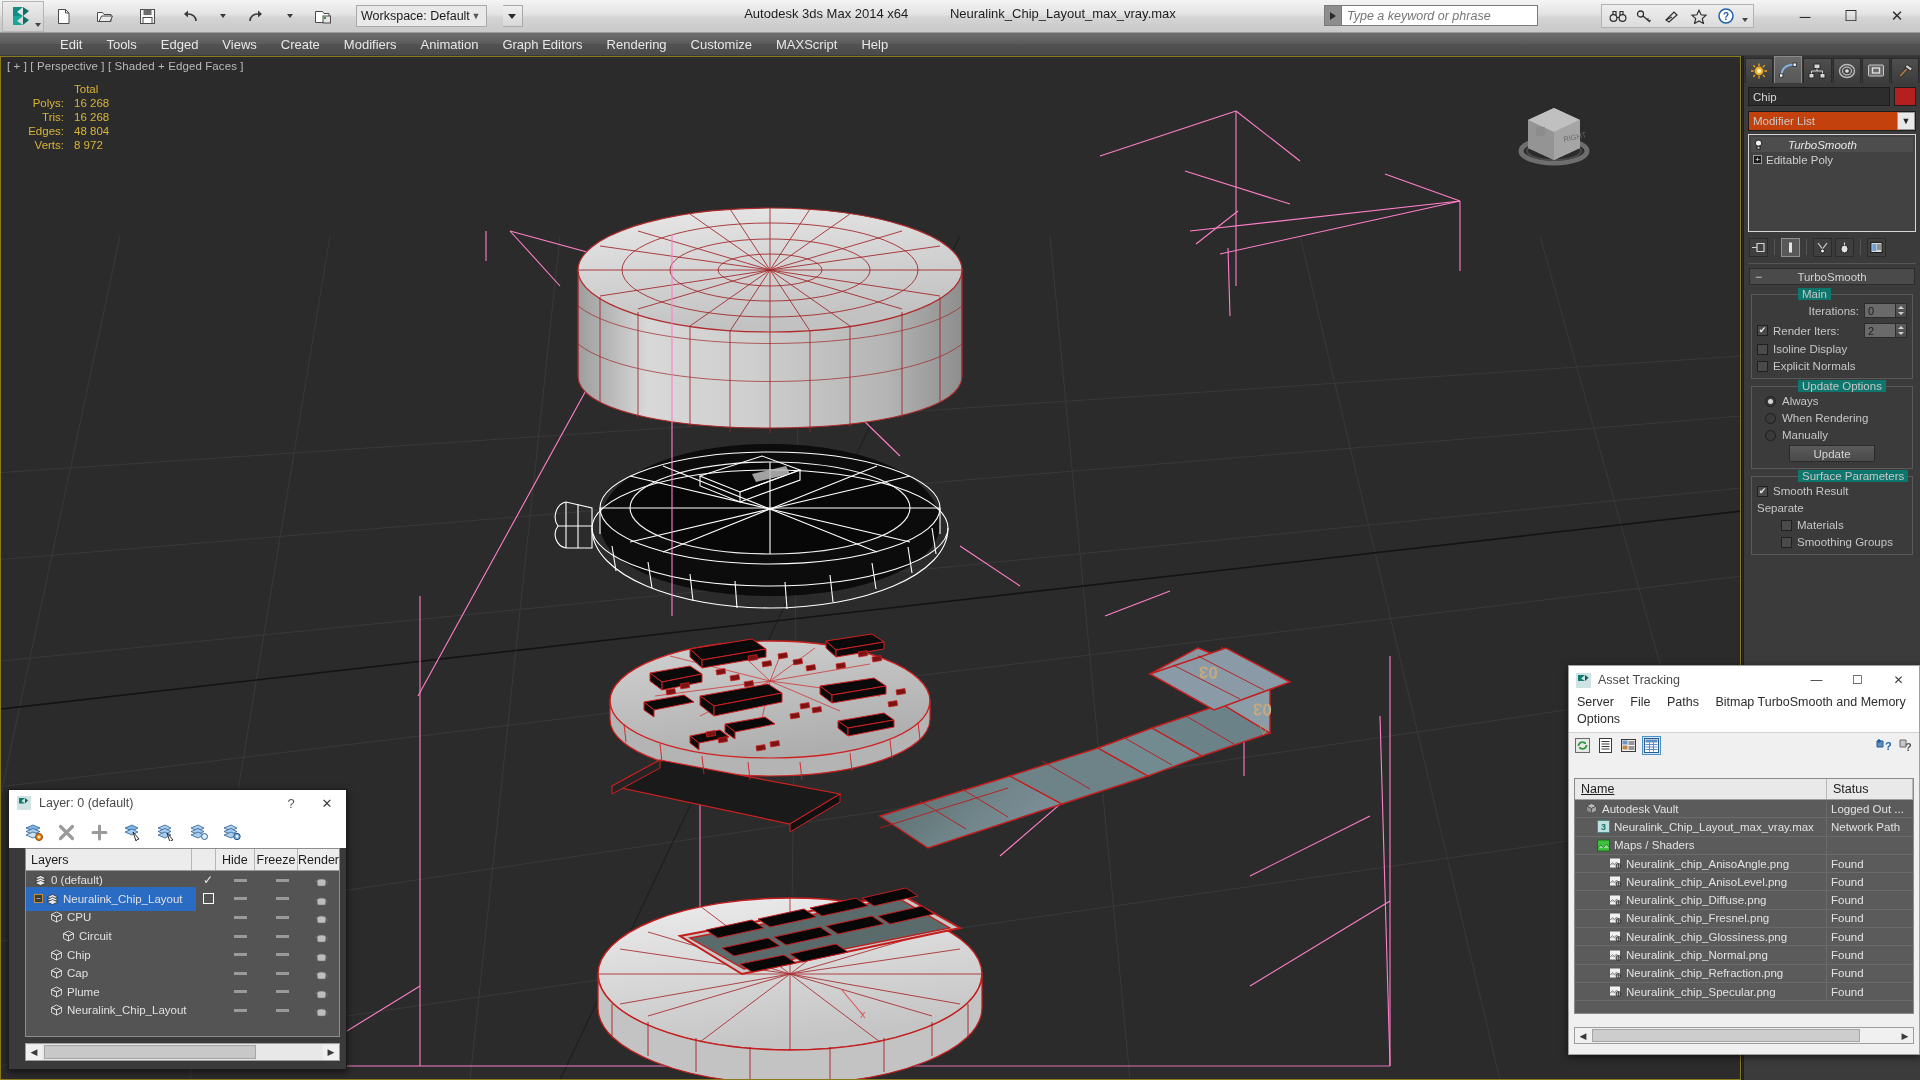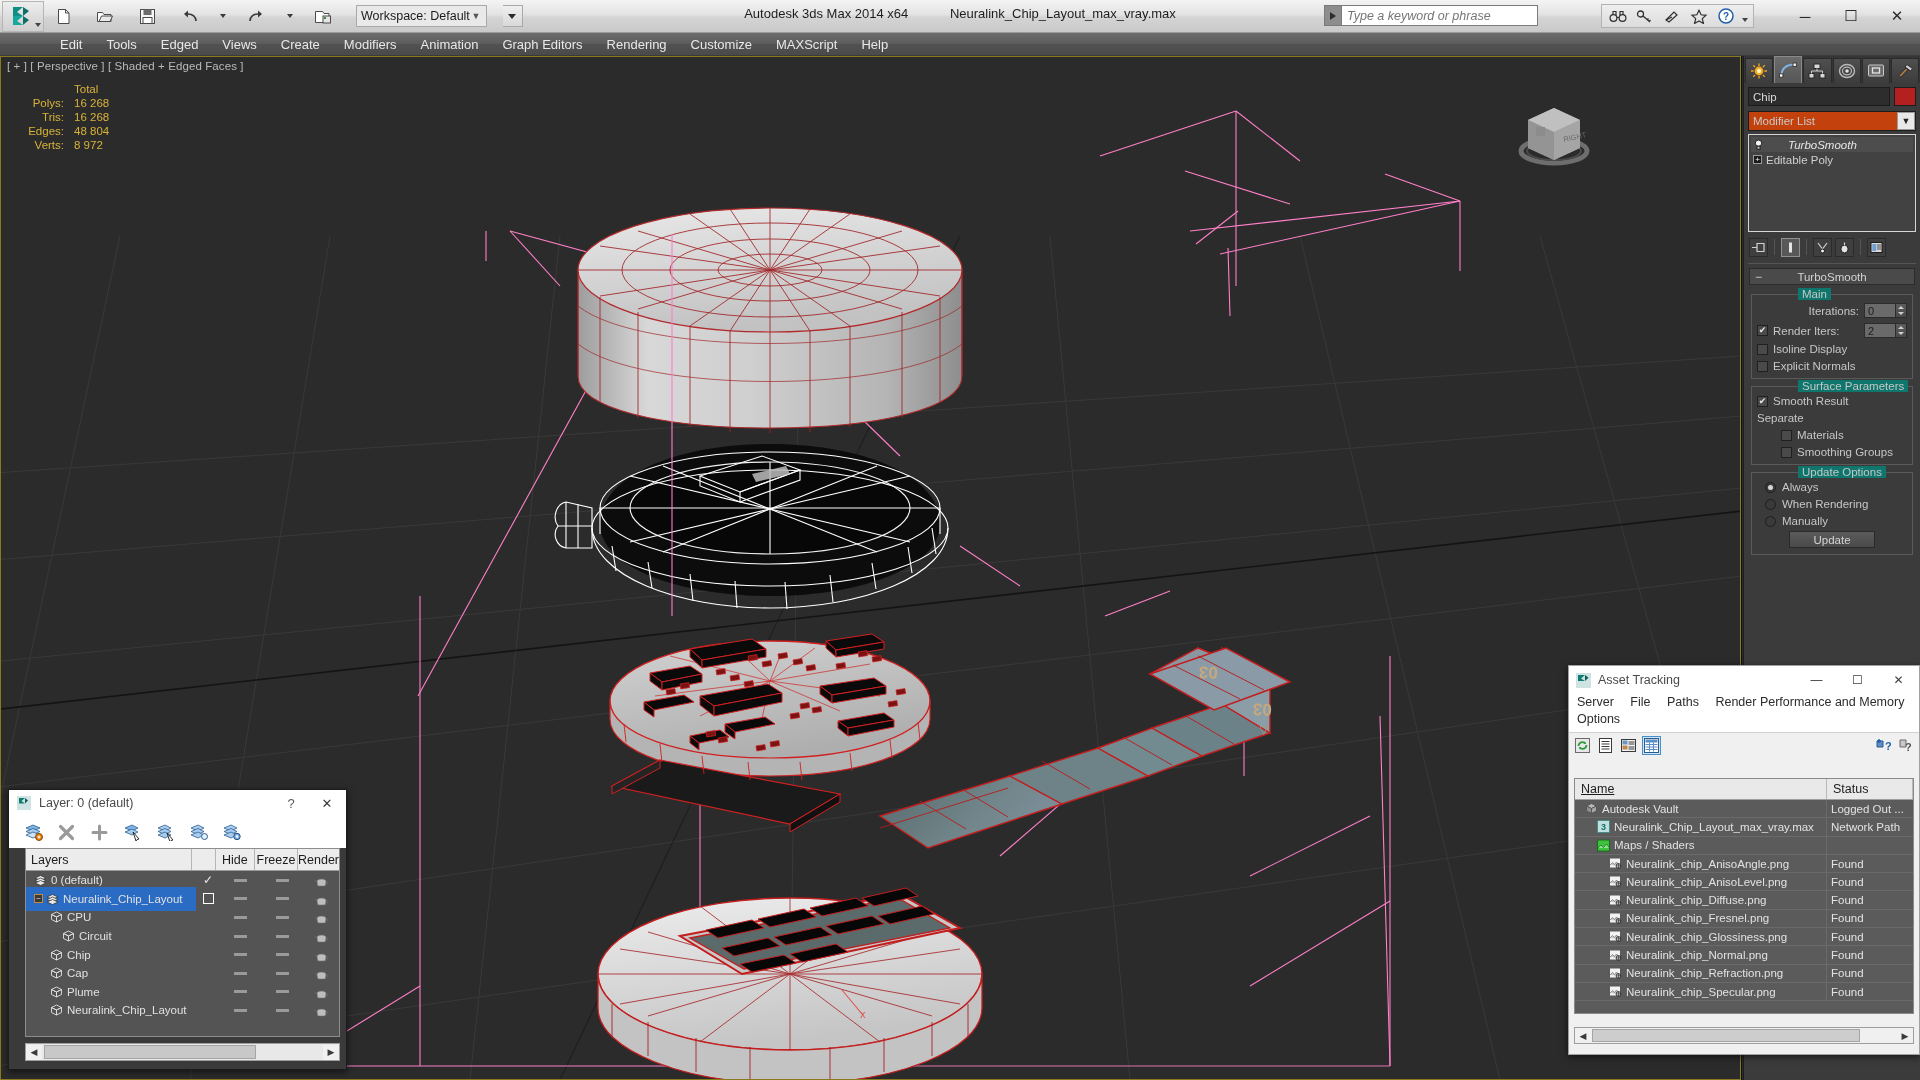--- a/index.html
+++ b/index.html
@@ -884,55 +884,55 @@
           <span class="cbx"></span>
           <span>Isoline Display</span>
         </div>
         <div class="crow" style="margin-bottom:0">
           <span class="cbx"></span>
           <span>Explicit Normals</span>
         </div>
       </div>
 
       <div class="grp">
+        <span class="grp-title">Update Options</span>
+        <div class="crow" style="padding-left:8px">
+          <span class="rbtn on"></span>
+          <span>Always</span>
+        </div>
+        <div class="crow" style="padding-left:8px">
+          <span class="rbtn"></span>
+          <span>When Rendering</span>
+        </div>
+        <div class="crow" style="padding-left:8px;margin-bottom:2px">
+          <span class="rbtn"></span>
+          <span>Manually</span>
+        </div>
+        <div class="upd-btn">Update</div>
+      </div>
+
+      <div class="grp">
         <span class="grp-title">Surface Parameters</span>
         <div class="crow">
           <span class="cbx on"></span>
           <span>Smooth Result</span>
         </div>
         <div class="crow">
           <span>Separate</span>
         </div>
         <div class="crow indent">
           <span class="cbx"></span>
           <span>Materials</span>
         </div>
         <div class="crow indent" style="margin-bottom:0">
           <span class="cbx"></span>
           <span>Smoothing Groups</span>
         </div>
       </div>
 
-      <div class="grp">
-        <span class="grp-title">Update Options</span>
-        <div class="crow" style="padding-left:8px">
-          <span class="rbtn on"></span>
-          <span>Always</span>
-        </div>
-        <div class="crow" style="padding-left:8px">
-          <span class="rbtn"></span>
-          <span>When Rendering</span>
-        </div>
-        <div class="crow" style="padding-left:8px;margin-bottom:2px">
-          <span class="rbtn"></span>
-          <span>Manually</span>
-        </div>
-        <div class="upd-btn">Update</div>
-      </div>
-
     </div>
   </div>
 
   <div class="asset" style="top:609px">
     <div class="asset-title">
       <svg class="asset-icon" viewBox="0 0 15 15">
         <rect x="0" y="0" width="15" height="15" fill="#cfe4e2"></rect>
         <path d="M2 2h7l-4 3.5 4 2.5H2z" fill="#137a72"></path>
         <path d="M9 2l3.5 2.8L9 8Z" fill="#0d5c56"></path>
       </svg>
@@ -940,21 +940,21 @@
       <div class="asset-wc">
         <div>—</div>
         <div>☐</div>
         <div class="cl">✕</div>
       </div>
     </div>
     <div class="asset-menu">
       <span>Server</span>
       <span>File</span>
       <span>Paths</span>
-      <span>Render Performance and Memory</span>
+      <span>Bitmap TurboSmooth and Memory</span>
       <span>Options</span>
     </div>
     <div class="asset-tb">
       <div class="atb">
         <svg width="15" height="15" viewBox="0 0 15 15">
             <rect x="0.5" y="0.5" width="14" height="14" fill="#e8e8e8" stroke="#6a6a6a"></rect>
             <path d="M3.5 8a4 4 0 0 1 7-2.5M11.5 7a4 4 0 0 1-7 2.5" fill="none" stroke="#2f9c3f" stroke-width="1.8"></path>
             <path d="M10 3.5l1 2.5-2.6-.2z" fill="#2f9c3f"></path>
             <path d="M5 11.5l-1-2.5 2.6.2z" fill="#2f9c3f"></path>
           </svg>

